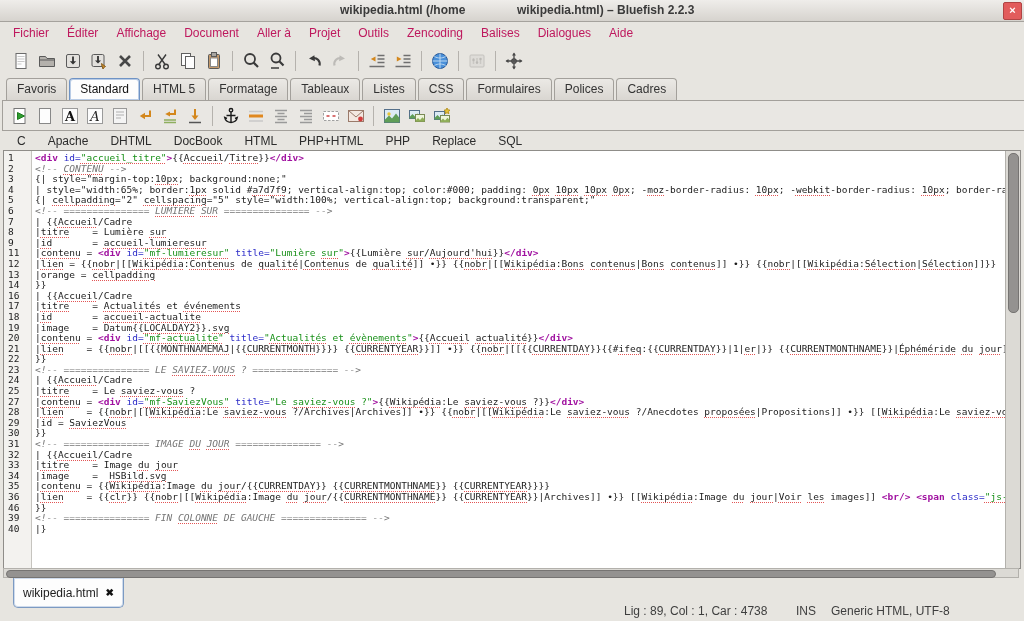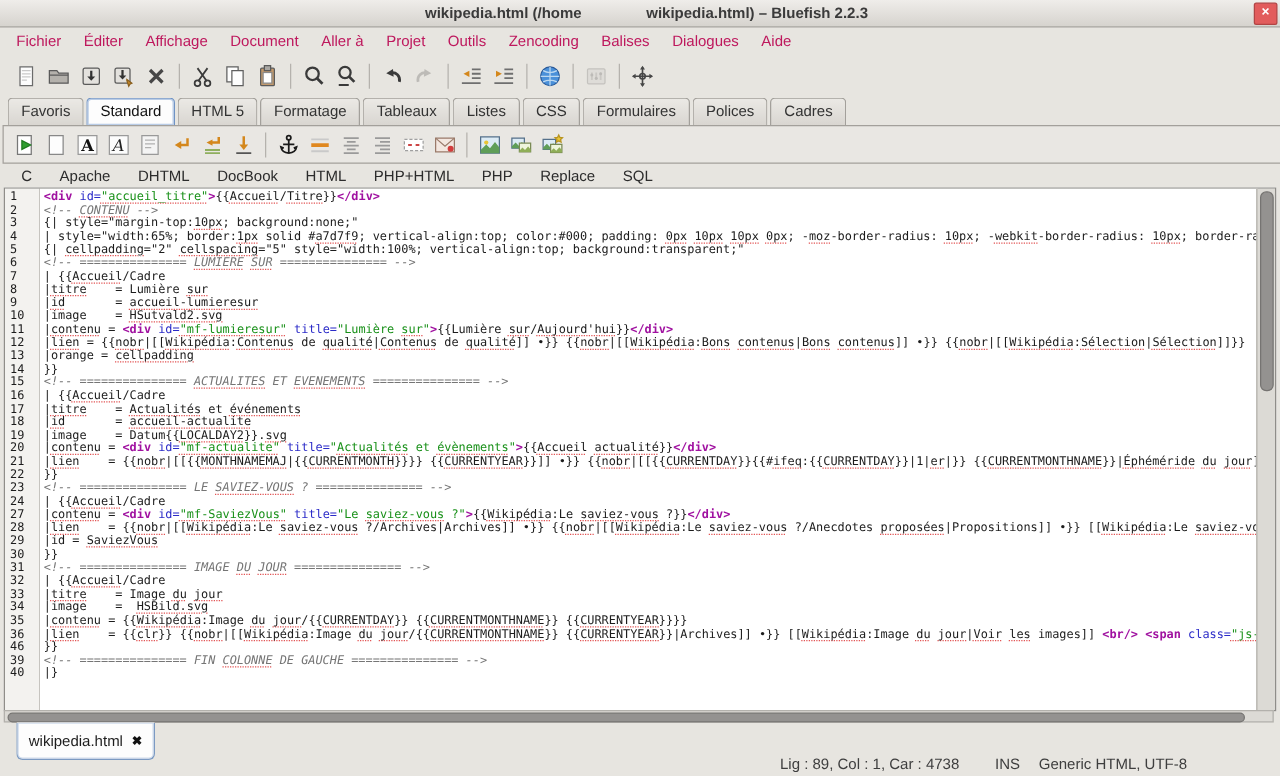--- a/index.html
+++ b/index.html
@@ -423,35 +423,34 @@
   <div class="code-area" id="code-area">
       <div class="line"><span class="ln">1</span><span class="code"><span class="tag">&lt;div</span><span> </span><span class="attr">id=</span><span class="val sq">"accueil_titre"</span><span class="tag">&gt;</span><span>{{</span><span class="sq">Accueil</span><span>/</span><span class="sq">Titre</span><span>}}</span><span class="tag">&lt;/div&gt;</span></span></div>
       <div class="line"><span class="ln">2</span><span class="code"><span class="com">&lt;!-- </span><span class="com sq">CONTENU</span><span class="com"> --&gt;</span></span></div>
       <div class="line"><span class="ln">3</span><span class="code"><span>{| style="margin-top:</span><span class="sq">10px</span><span>; background:none;"</span></span></div>
       <div class="line"><span class="ln">4</span><span class="code"><span>| style="width:65%; border:</span><span class="sq">1px</span><span> solid #</span><span class="sq">a7d7f9</span><span>; vertical-align:top; color:#000; padding: </span><span class="sq">0px</span><span> </span><span class="sq">10px</span><span> </span><span class="sq">10px</span><span> </span><span class="sq">0px</span><span>; -</span><span class="sq">moz</span><span>-border-radius: </span><span class="sq">10px</span><span>; -</span><span class="sq">webkit</span><span>-border-radius: </span><span class="sq">10px</span><span>; border-radiu</span></span></div>
       <div class="line"><span class="ln">5</span><span class="code"><span>{| </span><span class="sq">cellpadding</span><span>="2" </span><span class="sq">cellspacing</span><span>="5" style="width:100%; vertical-align:top; background:transparent;"</span></span></div>
       <div class="line"><span class="ln">6</span><span class="code"><span class="com">&lt;!-- =============== </span><span class="com sq">LUMIERE</span><span class="com"> </span><span class="com sq">SUR</span><span class="com"> =============== --&gt;</span></span></div>
       <div class="line"><span class="ln">7</span><span class="code"><span>| {{</span><span class="sq">Accueil</span><span>/Cadre</span></span></div>
       <div class="line"><span class="ln">8</span><span class="code"><span>|</span><span class="sq">titre</span><span>    = Lumière </span><span class="sq">sur</span></span></div>
       <div class="line"><span class="ln">9</span><span class="code"><span>|</span><span class="sq">id</span><span>       = </span><span class="sq">accueil-lumieresur</span></span></div>
-      <div class="line"><span class="ln">10</span><span class="code"><span>|image    = </span><span class="sq">HSutvald2.svg</span></span></div>
       <div class="line"><span class="ln">11</span><span class="code"><span>|</span><span class="sq">contenu</span><span> = </span><span class="tag">&lt;div</span><span> </span><span class="attr">id=</span><span class="val sq">"mf-lumieresur"</span><span> </span><span class="attr">title=</span><span class="val">"Lumière </span><span class="val sq">sur</span><span class="val">"</span><span class="tag">&gt;</span><span>{{Lumière </span><span class="sq">sur</span><span>/</span><span class="sq">Aujourd'hui</span><span>}}</span><span class="tag">&lt;/div&gt;</span></span></div>
       <div class="line"><span class="ln">12</span><span class="code"><span>|</span><span class="sq">lien</span><span> = {{</span><span class="sq">nobr</span><span>|[[</span><span class="sq">Wikipédia</span><span>:</span><span class="sq">Contenus</span><span> de </span><span class="sq">qualité</span><span>|</span><span class="sq">Contenus</span><span> de </span><span class="sq">qualité</span><span>]] •}} {{</span><span class="sq">nobr</span><span>|[[</span><span class="sq">Wikipédia</span><span>:</span><span class="sq">Bons</span><span> </span><span class="sq">contenus</span><span>|</span><span class="sq">Bons</span><span> </span><span class="sq">contenus</span><span>]] •}} {{</span><span class="sq">nobr</span><span>|[[</span><span class="sq">Wikipédia</span><span>:</span><span class="sq">Sélection</span><span>|</span><span class="sq">Sélection</span><span>]]}}  • [</span></span></div>
       <div class="line"><span class="ln">13</span><span class="code"><span>|orange = </span><span class="sq">cellpadding</span></span></div>
       <div class="line"><span class="ln">14</span><span class="code"><span>}}</span></span></div>
-      <div class="line"><span class="ln">15</span><span class="code"><span class="com">&lt;!-- =============== </span><span class="com sq">ACTUALITES</span><span class="com"> ET </span><span class="com sq">EVENEMENTS</span><span class="com"> =============== --&gt;</span></span></div>
       <div class="line"><span class="ln">16</span><span class="code"><span>| {{</span><span class="sq">Accueil</span><span>/Cadre</span></span></div>
       <div class="line"><span class="ln">17</span><span class="code"><span>|</span><span class="sq">titre</span><span>    = </span><span class="sq">Actualités</span><span> et </span><span class="sq">événements</span></span></div>
       <div class="line"><span class="ln">18</span><span class="code"><span>|</span><span class="sq">id</span><span>       = </span><span class="sq">accueil-actualite</span></span></div>
       <div class="line"><span class="ln">19</span><span class="code"><span>|image    = Datum{{</span><span class="sq">LOCALDAY2</span><span>}}.</span><span class="sq">svg</span></span></div>
       <div class="line"><span class="ln">20</span><span class="code"><span>|</span><span class="sq">contenu</span><span> = </span><span class="tag">&lt;div</span><span> </span><span class="attr">id=</span><span class="val sq">"mf-actualite"</span><span> </span><span class="attr">title=</span><span class="val">"</span><span class="val sq">Actualités</span><span class="val"> et </span><span class="val sq">évènements</span><span class="val">"</span><span class="tag">&gt;</span><span>{{</span><span class="sq">Accueil</span><span> </span><span class="sq">actualité</span><span>}}</span><span class="tag">&lt;/div&gt;</span></span></div>
       <div class="line"><span class="ln">21</span><span class="code"><span>|</span><span class="sq">lien</span><span>    = {{</span><span class="sq">nobr</span><span>|[[{{</span><span class="sq">MONTHNAMEMAJ</span><span>|{{</span><span class="sq">CURRENTMONTH</span><span>}}}} {{</span><span class="sq">CURRENTYEAR</span><span>}}]] •}} {{</span><span class="sq">nobr</span><span>|[[{{</span><span class="sq">CURRENTDAY</span><span>}}{{#</span><span class="sq">ifeq</span><span>:{{</span><span class="sq">CURRENTDAY</span><span>}}|1|</span><span class="sq">er</span><span>|}} {{</span><span class="sq">CURRENTMONTHNAME</span><span>}}|</span><span class="sq">Éphéméride</span><span> </span><span class="sq">du</span><span> </span><span class="sq">jour</span><span>]] •</span></span></div>
       <div class="line"><span class="ln">22</span><span class="code"><span>}}</span></span></div>
       <div class="line"><span class="ln">23</span><span class="code"><span class="com">&lt;!-- =============== LE </span><span class="com sq">SAVIEZ-VOUS</span><span class="com"> ? =============== --&gt;</span></span></div>
       <div class="line"><span class="ln">24</span><span class="code"><span>| {{</span><span class="sq">Accueil</span><span>/Cadre</span></span></div>
+      <div class="line"><span class="ln">25</span><span class="code"><span>|</span><span class="sq">titre</span><span>    = Le </span><span class="sq">saviez-vous</span><span> ?</span></span></div>
       <div class="line"><span class="ln">27</span><span class="code"><span>|</span><span class="sq">contenu</span><span> = </span><span class="tag">&lt;div</span><span> </span><span class="attr">id=</span><span class="val sq">"mf-SaviezVous"</span><span> </span><span class="attr">title=</span><span class="val">"Le </span><span class="val sq">saviez-vous</span><span class="val"> ?"</span><span class="tag">&gt;</span><span>{{</span><span class="sq">Wikipédia</span><span>:Le </span><span class="sq">saviez-vous</span><span> ?}}</span><span class="tag">&lt;/div&gt;</span></span></div>
       <div class="line"><span class="ln">28</span><span class="code"><span>|</span><span class="sq">lien</span><span>    = {{</span><span class="sq">nobr</span><span>|[[</span><span class="sq">Wikipédia</span><span>:Le </span><span class="sq">saviez-vous</span><span> ?/Archives|Archives]] •}} {{</span><span class="sq">nobr</span><span>|[[</span><span class="sq">Wikipédia</span><span>:Le </span><span class="sq">saviez-vous</span><span> ?/Anecdotes </span><span class="sq">proposées</span><span>|Propositions]] •}} [[</span><span class="sq">Wikipédia</span><span>:Le </span><span class="sq">saviez-vous</span></span></div>
       <div class="line"><span class="ln">29</span><span class="code"><span>|id = </span><span class="sq">SaviezVous</span></span></div>
       <div class="line"><span class="ln">30</span><span class="code"><span>}}</span></span></div>
       <div class="line"><span class="ln">31</span><span class="code"><span class="com">&lt;!-- =============== IMAGE </span><span class="com sq">DU</span><span class="com"> </span><span class="com sq">JOUR</span><span class="com"> =============== --&gt;</span></span></div>
       <div class="line"><span class="ln">32</span><span class="code"><span>| {{</span><span class="sq">Accueil</span><span>/Cadre</span></span></div>
       <div class="line"><span class="ln">33</span><span class="code"><span>|</span><span class="sq">titre</span><span>    = Image </span><span class="sq">du</span><span> </span><span class="sq">jour</span></span></div>
       <div class="line"><span class="ln">34</span><span class="code"><span>|image    =  </span><span class="sq">HSBild.svg</span></span></div>
       <div class="line"><span class="ln">35</span><span class="code"><span>|</span><span class="sq">contenu</span><span> = {{</span><span class="sq">Wikipédia</span><span>:Image </span><span class="sq">du</span><span> </span><span class="sq">jour</span><span>/{{</span><span class="sq">CURRENTDAY</span><span>}} {{</span><span class="sq">CURRENTMONTHNAME</span><span>}} {{</span><span class="sq">CURRENTYEAR</span><span>}}}}</span></span></div>
       <div class="line"><span class="ln">36</span><span class="code"><span>|</span><span class="sq">lien</span><span>    = {{</span><span class="sq">clr</span><span>}} {{</span><span class="sq">nobr</span><span>|[[</span><span class="sq">Wikipédia</span><span>:Image </span><span class="sq">du</span><span> </span><span class="sq">jour</span><span>/{{</span><span class="sq">CURRENTMONTHNAME</span><span>}} {{</span><span class="sq">CURRENTYEAR</span><span>}}|Archives]] •}} [[</span><span class="sq">Wikipédia</span><span>:Image </span><span class="sq">du</span><span> </span><span class="sq">jour</span><span>|</span><span class="sq">Voir</span><span> </span><span class="sq">les</span><span> images]] </span><span class="tag">&lt;br/&gt;</span><span> </span><span class="tag">&lt;span</span><span> </span><span class="attr">class=</span><span class="val sq">"js-no-</span></span></div>

